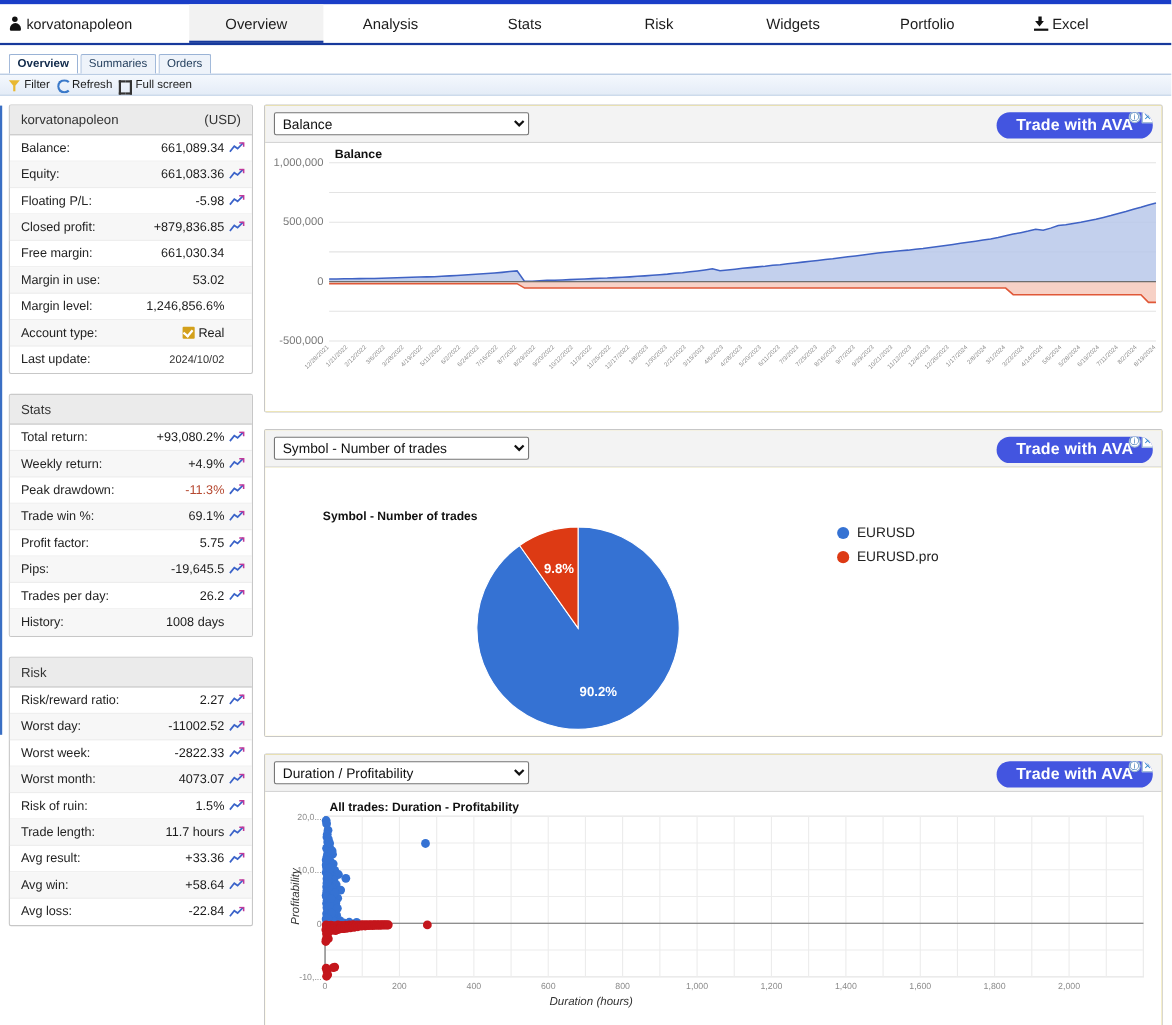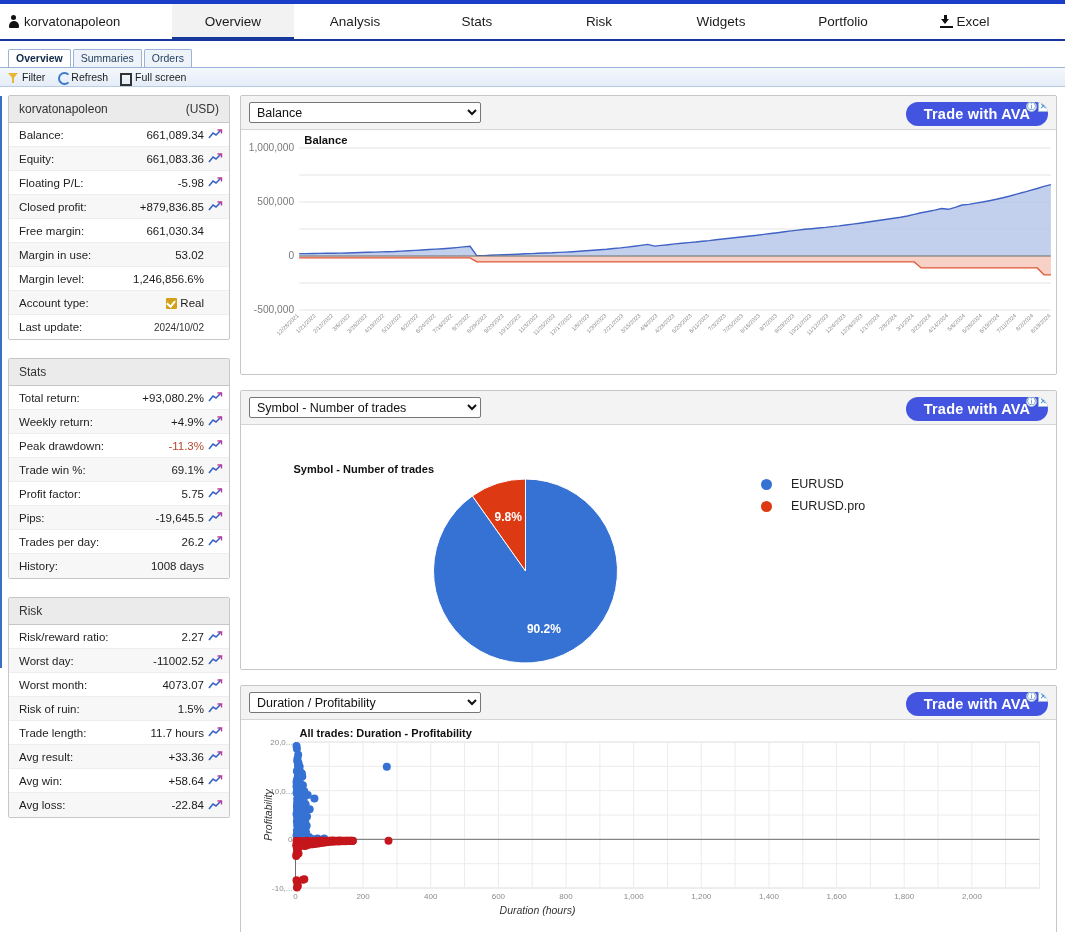--- a/index.html
+++ b/index.html
@@ -78,21 +78,21 @@
   .subtab {
     font-size: 10.5px; padding: 2px 7px 2px 7px;
     border: 1px solid #9ab3d6; border-bottom: none;
     background: #eef3fa; color: #26415f; cursor: pointer;
     border-radius: 2px 2px 0 0; line-height: 13px;
   }
   .subtab.active { background: #ffffff; font-weight: bold; color: #10294a; }
 
   
   .toolbar {
-    display: flex; align-items: center; gap: 12px;
+    display: flex; align-items: center; gap: 6px;
     height: 19px; padding: 0 8px;
     background: linear-gradient(#f4f8fd, #e4ecf7);
     border-bottom: 1px solid #b8cce4;
   }
   .tb-item {
     display: flex; align-items: center; gap: 3px;
     font-size: 10.5px; color: #1b1b1b; cursor: pointer;
   }
   .filter-icon { width: 11px; height: 11px; position: relative; display:inline-block; }
   .filter-icon::before {
@@ -198,21 +198,21 @@
   .bal-body { height: 244px; }
   .axis-lbl { font-size: 10px; fill: #7a7a7a; font-family: "Liberation Sans", sans-serif; }
   .xdate { font-size: 5.6px; fill: #8b8b8b; font-family: "Liberation Sans", sans-serif; }
 
   
   .pie-body { height: 244px; }
   .legend {
     position: absolute; left: 520px; top: 52px;
     font-size: 12.5px; color: #222;
   }
-  .legend-row { display: flex; align-items: center; gap: 19px; margin-bottom: 8px; }
+  .legend-row { display: flex; align-items: center; gap: 7px; margin-bottom: 8px; }
   .legend-dot { width: 11px; height: 11px; border-radius: 50%; display: inline-block; }
 
   
   .sc-body { height: 216px; }
   .sc-axis-title { font-size: 10.5px; fill: #333; font-style: italic; font-family: "Liberation Sans", sans-serif; }
   .sc-tick { font-size: 8px; fill: #8b8b8b; font-family: "Liberation Sans", sans-serif; }
 
   .left-border-accent {
     position: absolute; left: 0; top: 96px; bottom: 0; width: 2px; background: #3a6fc4;
   }
@@ -456,20 +456,30 @@
               <span class="chart-mini">
                 <svg width="15" height="11" viewBox="0 0 15 11">
                   <path d="M1 9 L5 4 L8 6 L13 1" stroke="#3b63c9" stroke-width="1.6" fill="none"></path>
                   <path d="M9.5 1 L13.5 1 L13.5 4.5" stroke="#c0399a" stroke-width="1.4" fill="none"></path>
                 </svg>
               </span>
             </div>
             <div class="panel-row">
               <span class="pr-label">Worst day:</span>
               <span class="pr-value">-11002.52</span>
+              <span class="chart-mini">
+                <svg width="15" height="11" viewBox="0 0 15 11">
+                  <path d="M1 9 L5 4 L8 6 L13 1" stroke="#3b63c9" stroke-width="1.6" fill="none"></path>
+                  <path d="M9.5 1 L13.5 1 L13.5 4.5" stroke="#c0399a" stroke-width="1.4" fill="none"></path>
+                </svg>
+              </span>
+            </div>
+            <div class="panel-row">
+              <span class="pr-label">Worst week:</span>
+              <span class="pr-value">-2822.33</span>
               <span class="chart-mini">
                 <svg width="15" height="11" viewBox="0 0 15 11">
                   <path d="M1 9 L5 4 L8 6 L13 1" stroke="#3b63c9" stroke-width="1.6" fill="none"></path>
                   <path d="M9.5 1 L13.5 1 L13.5 4.5" stroke="#c0399a" stroke-width="1.4" fill="none"></path>
                 </svg>
               </span>
             </div>
             <div class="panel-row">
               <span class="pr-label">Worst month:</span>
               <span class="pr-value">4073.07</span>

